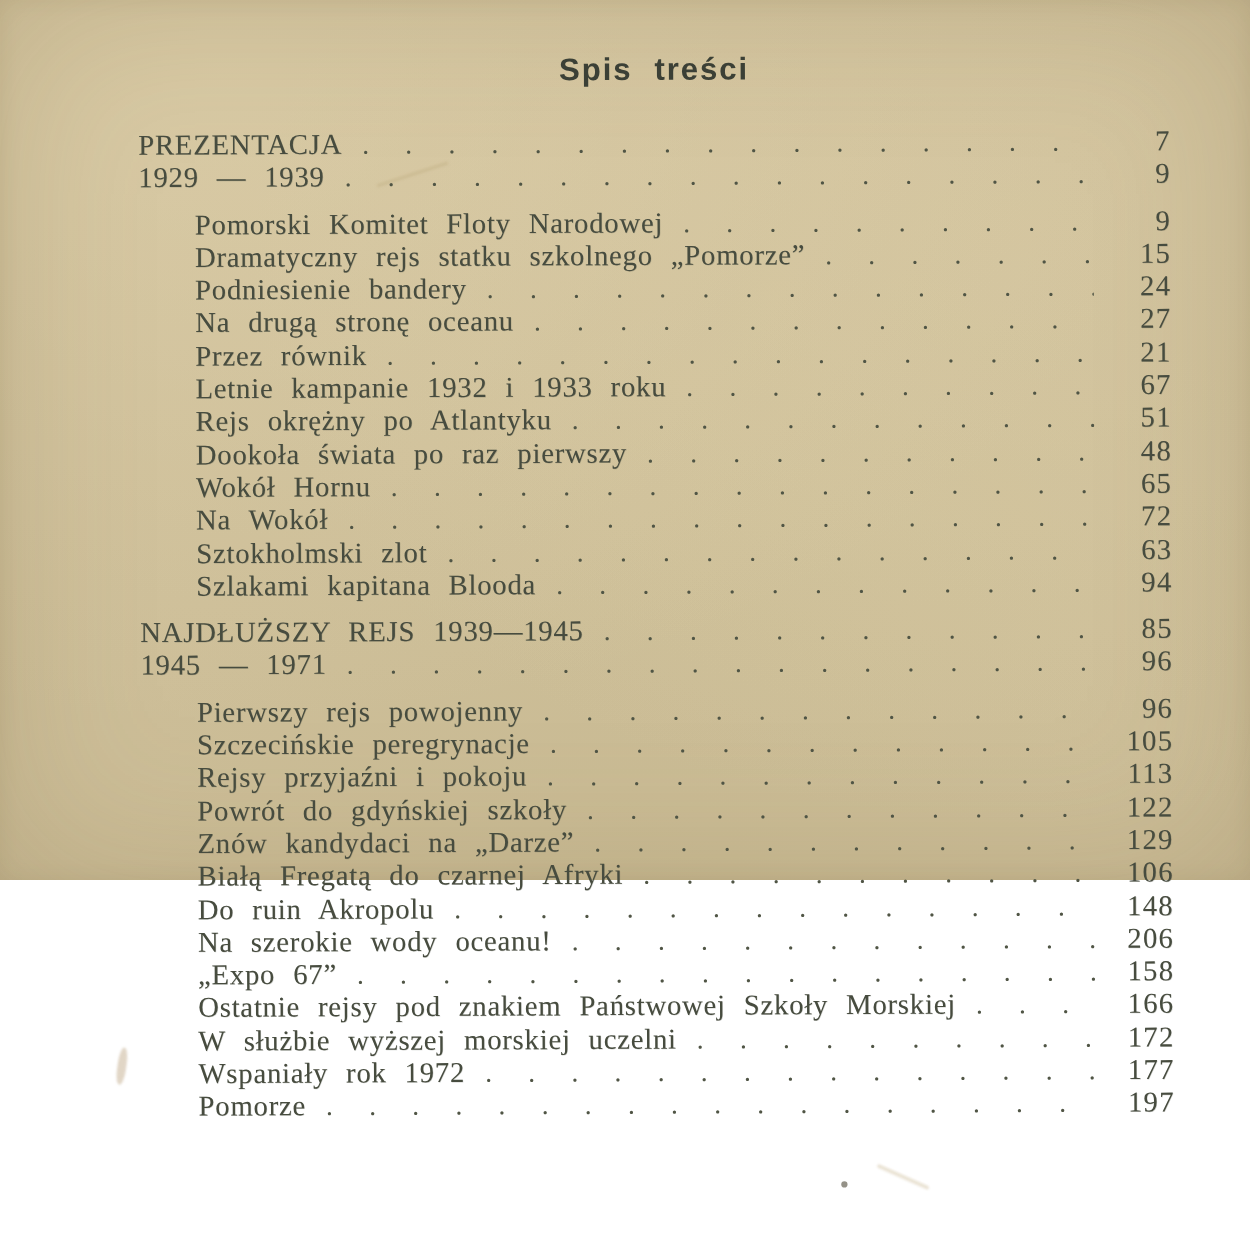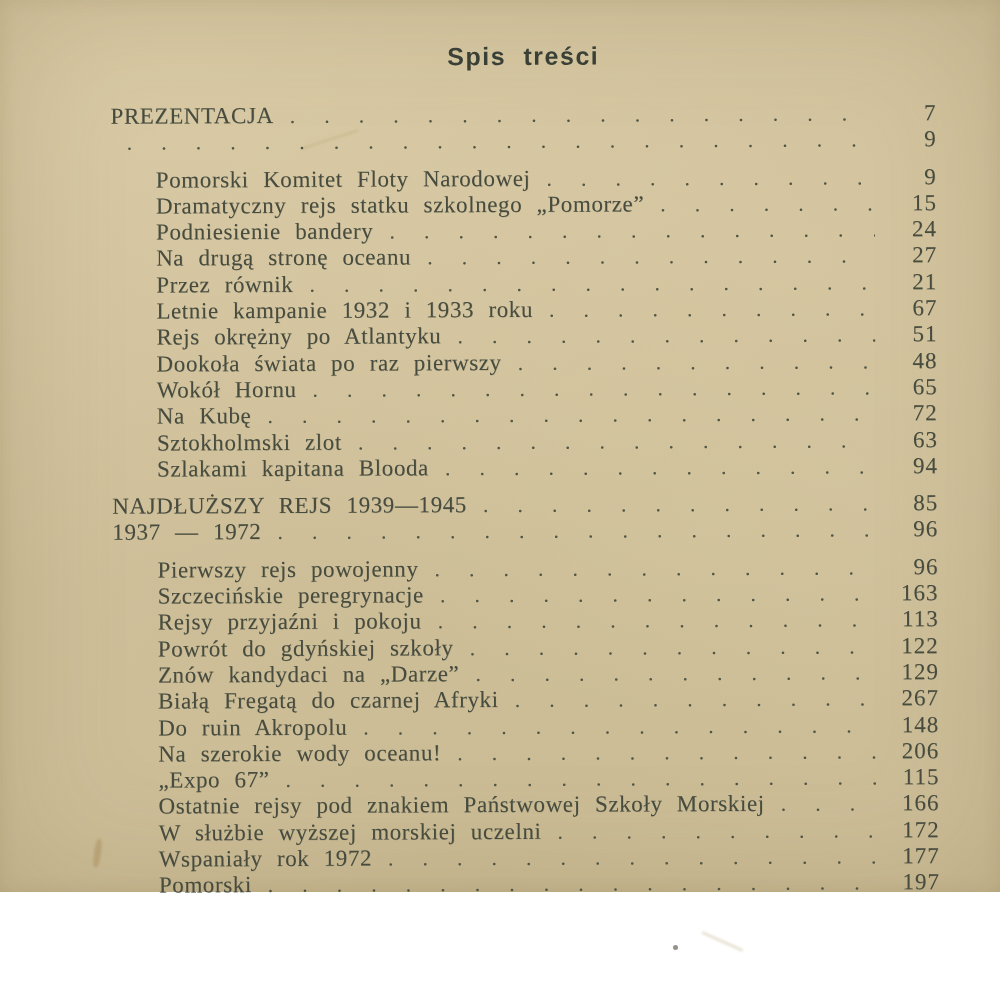--- a/index.html
+++ b/index.html
@@ -9,21 +9,21 @@
     height: 1000px;
     overflow: hidden;
   }
   body {
     font-family: "Liberation Serif", "DejaVu Serif", serif;
   }
   
   .page {
     position: relative;
     width: 1000px;
-    height: 892px;
+    height: 704px;
     background:
       radial-gradient(1100px 750px at 18% 8%,  rgba(228,214,176,0.45), rgba(0,0,0,0) 70%),
       radial-gradient(900px 650px at 82% 30%,  rgba(221,207,168,0.35), rgba(0,0,0,0) 70%),
       radial-gradient(1000px 900px at 50% 100%, rgba(196,182,140,0.45), rgba(0,0,0,0) 75%),
       radial-gradient(500px 300px at 70% 60%,  rgba(215,202,162,0.30), rgba(0,0,0,0) 70%),
       #cfc09b;
     box-shadow: inset 0 0 130px rgba(108,90,52,0.20), inset 0 0 18px rgba(108,90,52,0.12);
   }
   
   .stain-smudge {
@@ -140,20 +140,21 @@
   <div class="content">
     <div class="toc-title">Spis treści</div>
 
     <div class="toc-list" id="toc-list">
         <div class="toc-row level0">
           <span class="label">PREZENTACJA</span>
           <span class="leader">........................................</span>
           <span class="pagenum">7</span>
         </div>
         <div class="toc-row level0">
+          <span class="label">1929 — 1939</span>
           <span class="leader">........................................</span>
           <span class="pagenum">9</span>
         </div>
         <div class="toc-row level1 gap">
           <span class="label">Pomorski Komitet Floty Narodowej</span>
           <span class="leader">........................................</span>
           <span class="pagenum">9</span>
         </div>
         <div class="toc-row level1">
           <span class="label">Dramatyczny rejs statku szkolnego „Pomorze”</span>
@@ -189,104 +190,104 @@
           <span class="label">Dookoła świata po raz pierwszy</span>
           <span class="leader">........................................</span>
           <span class="pagenum">48</span>
         </div>
         <div class="toc-row level1">
           <span class="label">Wokół Hornu</span>
           <span class="leader">........................................</span>
           <span class="pagenum">65</span>
         </div>
         <div class="toc-row level1">
-          <span class="label">Na Kubę</span>
+          <span class="label">Na Wokół</span>
           <span class="leader">........................................</span>
           <span class="pagenum">72</span>
         </div>
         <div class="toc-row level1">
           <span class="label">Sztokholmski zlot</span>
           <span class="leader">........................................</span>
           <span class="pagenum">63</span>
         </div>
         <div class="toc-row level1">
           <span class="label">Szlakami kapitana Blooda</span>
           <span class="leader">........................................</span>
           <span class="pagenum">94</span>
         </div>
         <div class="toc-row level0 gap">
           <span class="label">NAJDŁUŻSZY REJS 1939—1945</span>
           <span class="leader">........................................</span>
           <span class="pagenum">85</span>
         </div>
         <div class="toc-row level0">
-          <span class="label">1937 — 1972</span>
+          <span class="label">1945 — 1971</span>
           <span class="leader">........................................</span>
           <span class="pagenum">96</span>
         </div>
         <div class="toc-row level1 gap">
           <span class="label">Pierwszy rejs powojenny</span>
           <span class="leader">........................................</span>
           <span class="pagenum">96</span>
         </div>
         <div class="toc-row level1">
           <span class="label">Szczecińskie peregrynacje</span>
           <span class="leader">........................................</span>
-          <span class="pagenum">163</span>
+          <span class="pagenum">105</span>
         </div>
         <div class="toc-row level1">
           <span class="label">Rejsy przyjaźni i pokoju</span>
           <span class="leader">........................................</span>
           <span class="pagenum">113</span>
         </div>
         <div class="toc-row level1">
           <span class="label">Powrót do gdyńskiej szkoły</span>
           <span class="leader">........................................</span>
           <span class="pagenum">122</span>
         </div>
         <div class="toc-row level1">
           <span class="label">Znów kandydaci na „Darze”</span>
           <span class="leader">........................................</span>
           <span class="pagenum">129</span>
         </div>
         <div class="toc-row level1">
           <span class="label">Białą Fregatą do czarnej Afryki</span>
           <span class="leader">........................................</span>
-          <span class="pagenum">267</span>
+          <span class="pagenum">106</span>
         </div>
         <div class="toc-row level1">
           <span class="label">Do ruin Akropolu</span>
           <span class="leader">........................................</span>
           <span class="pagenum">148</span>
         </div>
         <div class="toc-row level1">
           <span class="label">Na szerokie wody oceanu!</span>
           <span class="leader">........................................</span>
           <span class="pagenum">206</span>
         </div>
         <div class="toc-row level1">
           <span class="label">„Expo 67”</span>
           <span class="leader">........................................</span>
-          <span class="pagenum">115</span>
+          <span class="pagenum">158</span>
         </div>
         <div class="toc-row level1">
           <span class="label">Ostatnie rejsy pod znakiem Państwowej Szkoły Morskiej</span>
           <span class="leader">........................................</span>
           <span class="pagenum">166</span>
         </div>
         <div class="toc-row level1">
           <span class="label">W służbie wyższej morskiej uczelni</span>
           <span class="leader">........................................</span>
           <span class="pagenum">172</span>
         </div>
         <div class="toc-row level1">
           <span class="label">Wspaniały rok 1972</span>
           <span class="leader">........................................</span>
           <span class="pagenum">177</span>
         </div>
         <div class="toc-row level1">
-          <span class="label">Pomorski</span>
+          <span class="label">Pomorze</span>
           <span class="leader">........................................</span>
           <span class="pagenum">197</span>
         </div>
       </div>
   </div>
 </div>
 
 </body></html>

